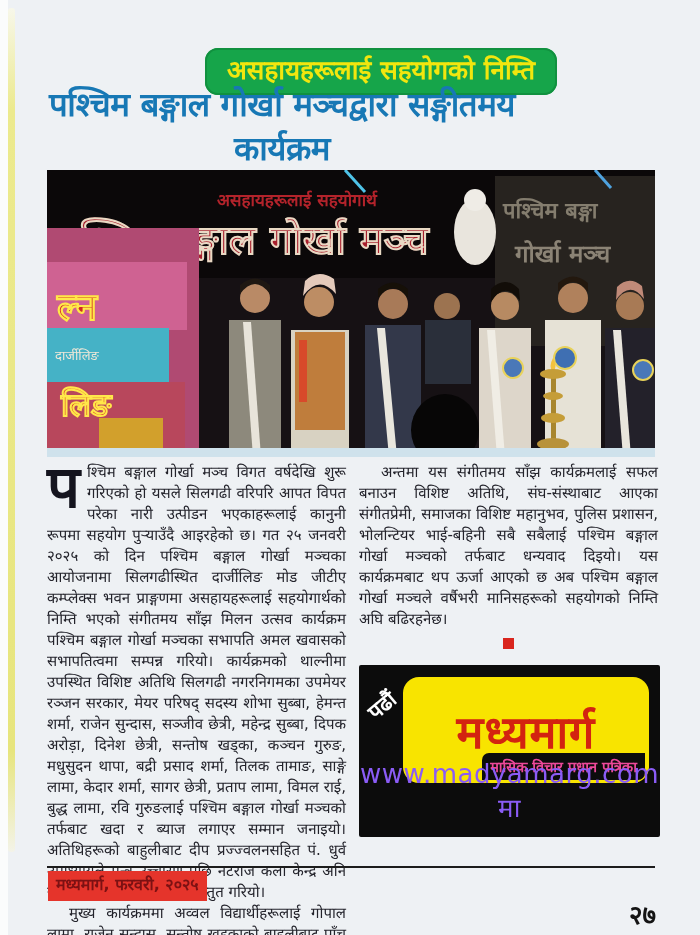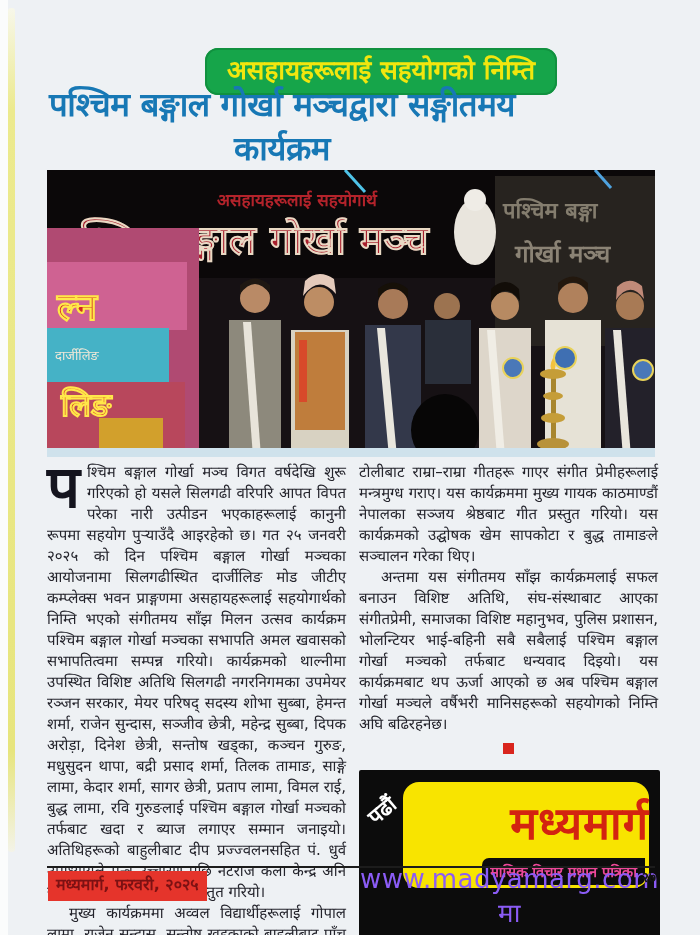--- a/index.html
+++ b/index.html
@@ -29,32 +29,32 @@
   .dropcap{float:left;font-size:58px;line-height:46px;font-weight:bold;color:#14141e;
     padding:2px 7px 0 0;}
   .end-marker{width:11px;height:11px;background:#d9251d;margin:8px auto 0;}
 
   .ad{position:relative;width:301px;height:172px;background:#0c0c0c;margin-top:16px;
     border-radius:2px;}
   .ad-read{position:absolute;left:8px;top:26px;color:#ffffff;font-weight:bold;font-size:21px;
     transform:rotate(-40deg);transform-origin:center;}
   .ad-panel{position:absolute;left:44px;top:12px;width:246px;height:106px;background:#f8e400;
     border-radius:16px;}
-  .ad-title{position:absolute;left:0;top:4px;width:100%;text-align:right;color:#d32310;
+  .ad-title{position:absolute;left:0;top:18px;width:100%;text-align:center;color:#d32310;
     font-weight:bold;font-size:45px;line-height:76px;letter-spacing:1px;}
   .ad-sub{position:absolute;right:4px;bottom:3px;background:#0c0c0c;color:#ec4899;
     font-weight:bold;font-size:14.5px;padding:3px 8px 4px;border-radius:7px 0 7px 0;}
   .ad-url{position:absolute;left:0;bottom:12px;width:100%;text-align:center;color:#8b5cf6;
     font-size:26px;font-weight:500;letter-spacing:0.5px;}
 
   .footer-rule{position:absolute;left:47px;top:866px;width:608px;height:2px;background:#1c1c1c;}
   .issue-box{position:absolute;left:48px;top:871px;background:#e5342b;color:#7c1113;
     font-weight:bold;font-size:16px;padding:2px 8px 6px;}
-  .page-number{position:absolute;right:44px;top:867px;color:#141414;font-weight:bold;
-    font-size:14px;}
+  .page-number{position:absolute;right:44px;top:896px;color:#141414;font-weight:bold;
+    font-size:26px;}
 </style>
 </head>
 <body>
 
 <div class="edge-white"></div>
 <div class="edge-strip"></div>
 
 <div class="kicker-wrap">
   <span class="kicker">असहायहरूलाई सहयोगको निम्ति</span>
 </div>
@@ -157,21 +157,20 @@
     <rect x="0" y="278" width="608" height="9" fill="#cfe2ec"></rect>
   </svg>
 </div>
 
 <div class="article">
   <div class="col">
     <p><span class="dropcap">प</span><span>श्चिम बङ्गाल गोर्खा मञ्च विगत वर्षदेखि शुरू गरिएको हो यसले सिलगढी वरिपरि आपत विपत परेका नारी उत्पीडन भएकाहरूलाई कानुनी रूपमा सहयोग पुऱ्याउँदै आइरहेको छ। गत २५ जनवरी २०२५ को दिन पश्चिम बङ्गाल गोर्खा मञ्चका आयोजनामा सिलगढीस्थित दार्जीलिङ मोड जीटीए कम्प्लेक्स भवन प्राङ्गणमा असहायहरूलाई सहयोगार्थको निम्ति भएको संगीतमय साँझ मिलन उत्सव कार्यक्रम पश्चिम बङ्गाल गोर्खा मञ्चका सभापति अमल खवासको सभापतित्वमा सम्पन्न गरियो। कार्यक्रमको थाल्नीमा उपस्थित विशिष्ट अतिथि सिलगढी नगरनिगमका उपमेयर रञ्जन सरकार, मेयर परिषद् सदस्य शोभा सुब्बा, हेमन्त शर्मा, राजेन सुन्दास, सञ्जीव छेत्री, महेन्द्र सुब्बा, दिपक अरोड़ा, दिनेश छेत्री, सन्तोष खड्का, कञ्चन गुरुङ, मधुसुदन थापा, बद्री प्रसाद शर्मा, तिलक तामाङ, साङ्गे लामा, केदार शर्मा, सागर छेत्री, प्रताप लामा, विमल राई, बुद्ध लामा, रवि गुरुङलाई पश्चिम बङ्गाल गोर्खा मञ्चको तर्फबाट खदा र ब्याज लगाएर सम्मान जनाइयो। अतिथिहरूको बाहुलीबाट दीप प्रज्ज्वलनसहित पं. धुर्व उपाध्यायले मन्त्र उच्चारण पछि नटराज कला केन्द्र अनि स्थानीय कलाकारद्वारा नृत्य प्रस्तुत गरियो।</span></p>
     <p class="indent">मुख्य कार्यक्रममा अव्वल विद्यार्थीहरूलाई गोपाल लामा, राजेन सुन्दास, सन्तोष खड्काको बाहुलीबाट पाँच हजार रुपियाँ गरेर सहयोग प्रदान गरियो। दार्जीलिङ कार्निभल सांगीतिक</p>
   </div>
   <div class="col">
-    <p>टोलीबाट राम्रा–राम्रा गीतहरू गाएर संगीत प्रेमीहरूलाई मन्त्रमुग्ध गराए। यस कार्यक्रममा मुख्य गायक काठमाण्डौं नेपालका सञ्जय श्रेष्ठबाट गीत प्रस्तुत गरियो। यस कार्यक्रमको उद्घोषक खेम सापकोटा र बुद्ध तामाङले सञ्चालन गरेका थिए।</p>
     <p class="indent">अन्तमा यस संगीतमय साँझ कार्यक्रमलाई सफल बनाउन विशिष्ट अतिथि, संघ-संस्थाबाट आएका संगीतप्रेमी, समाजका विशिष्ट महानुभव, पुलिस प्रशासन, भोलन्टियर भाई-बहिनी सबै सबैलाई पश्चिम बङ्गाल गोर्खा मञ्चको तर्फबाट धन्यवाद दिइयो। यस कार्यक्रमबाट थप ऊर्जा आएको छ अब पश्चिम बङ्गाल गोर्खा मञ्चले वर्षैभरी मानिसहरूको सहयोगको निम्ति अघि बढिरहनेछ।</p>
     <div class="end-marker"></div>
 
     <div class="ad">
       <span class="ad-read">पढौं</span>
       <div class="ad-panel">
         <div class="ad-title">मध्यमार्ग</div>
         <div class="ad-sub">मासिक विचार प्रधान पत्रिका</div>
       </div>
       <div class="ad-url"><span>www.madyamarg.com</span> <span>मा</span></div>

